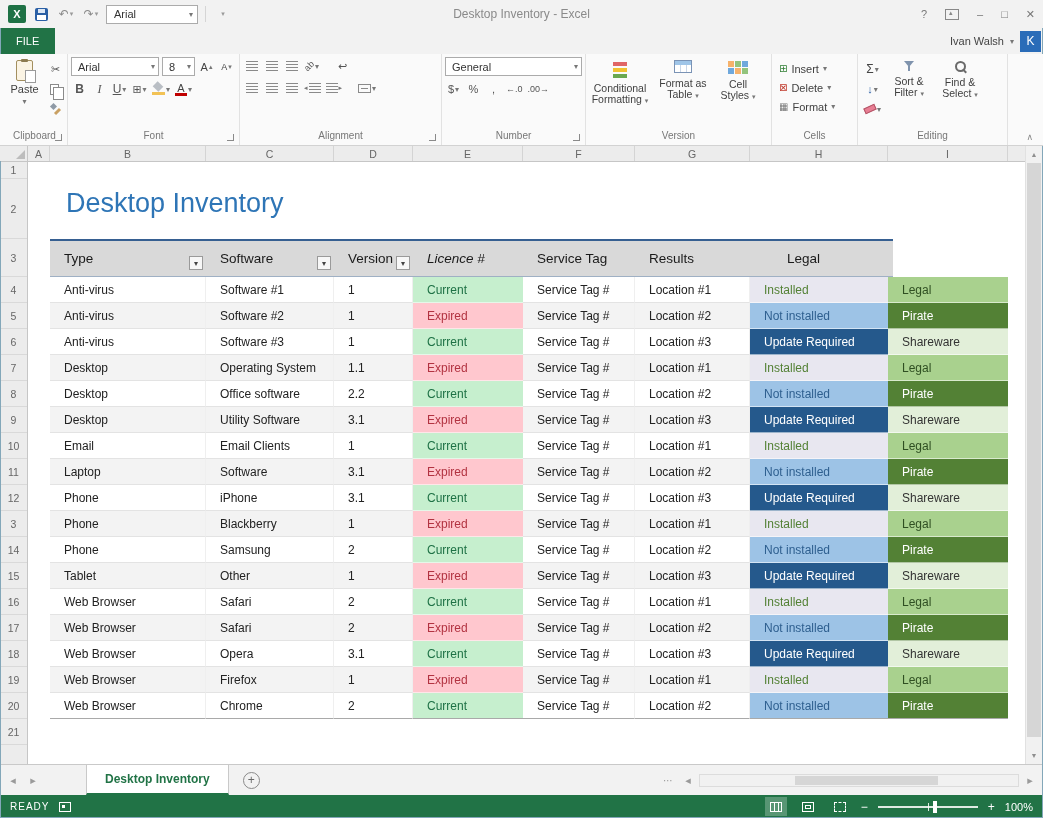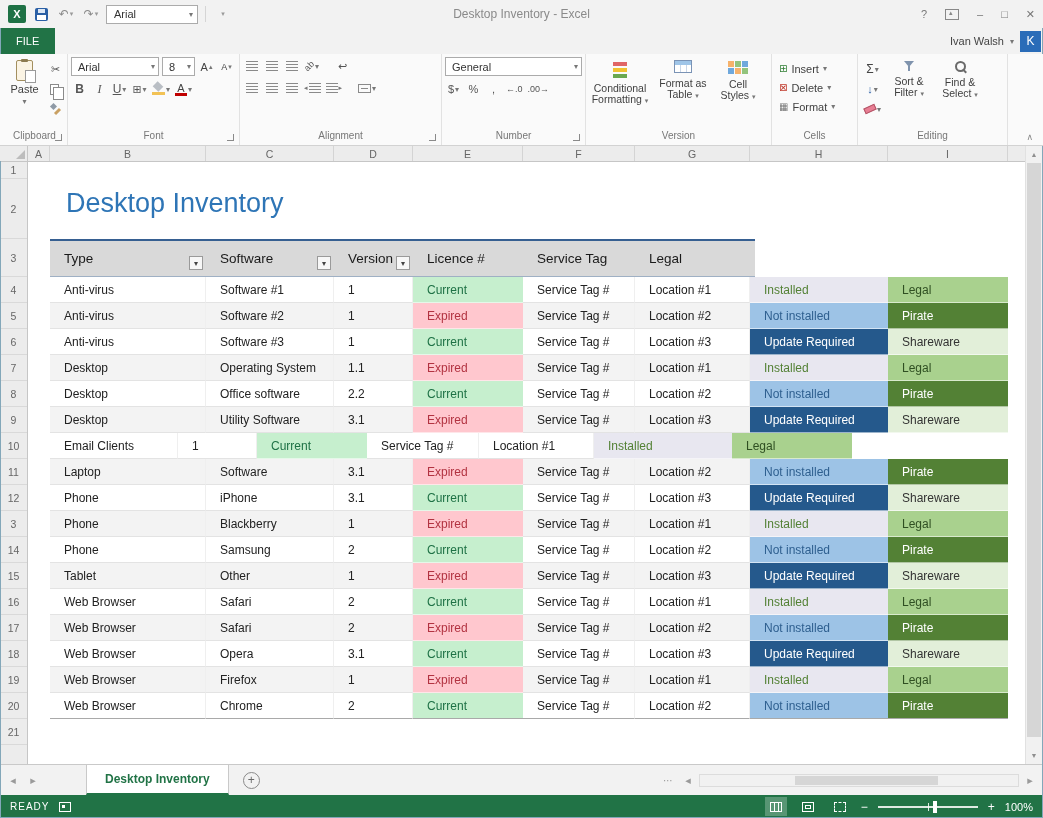--- a/index.html
+++ b/index.html
@@ -501,26 +501,29 @@
               <span class="filter">▾</span>
             </div>
             <div class="scell th-cell" style="width: 128px;">
               <span>Software</span>
               <span class="filter">▾</span>
             </div>
             <div class="scell th-cell" style="width: 79px;">
               <span>Version</span>
               <span class="filter">▾</span>
             </div>
-            <div class="scell th-cell" style="width: 110px;">
+            <div class="scell th-cell" style="width: 110px; font-style: italic;">
               <span>Licence #</span>
             </div>
             <div class="scell th-cell" style="width: 112px;">
               <span>Service Tag</span>
             </div>
+            <div class="scell th-cell" style="width: 138px;">
+              <span>Results</span>
+            </div>
             <div class="scell th-cell" style="width: 120px;">
               <span>Legal</span>
             </div>
           </div>
           <div class="srow" style="height: 26px;">
             <div class="scell g" style="width: 22px;"></div>
             <div class="scell dcell plain " style="width: 156px;">Anti-virus</div>
             <div class="scell dcell plain " style="width: 128px;">Software #1</div>
             <div class="scell dcell plain " style="width: 79px;">1</div>
             <div class="scell dcell lic v-current" style="width: 110px;">Current</div>
@@ -579,20 +582,21 @@
             <div class="scell dcell plain " style="width: 128px;">Utility Software</div>
             <div class="scell dcell plain " style="width: 79px;">3.1</div>
             <div class="scell dcell lic v-expired" style="width: 110px;">Expired</div>
             <div class="scell dcell plain " style="width: 112px;">Service Tag #</div>
             <div class="scell dcell plain " style="width: 115px;">Location #3</div>
             <div class="scell dcell res v-update" style="width: 138px;">Update Required</div>
             <div class="scell dcell leg v-shareware" style="width: 120px;">Shareware</div>
           </div>
           <div class="srow" style="height: 26px;">
             <div class="scell g" style="width: 22px;"></div>
+            <div class="scell dcell plain " style="width: 156px;">Email</div>
             <div class="scell dcell plain " style="width: 128px;">Email Clients</div>
             <div class="scell dcell plain " style="width: 79px;">1</div>
             <div class="scell dcell lic v-current" style="width: 110px;">Current</div>
             <div class="scell dcell plain " style="width: 112px;">Service Tag #</div>
             <div class="scell dcell plain " style="width: 115px;">Location #1</div>
             <div class="scell dcell res v-installed" style="width: 138px;">Installed</div>
             <div class="scell dcell leg v-legal" style="width: 120px;">Legal</div>
           </div>
           <div class="srow band" style="height: 26px;">
             <div class="scell g" style="width: 22px;"></div>

